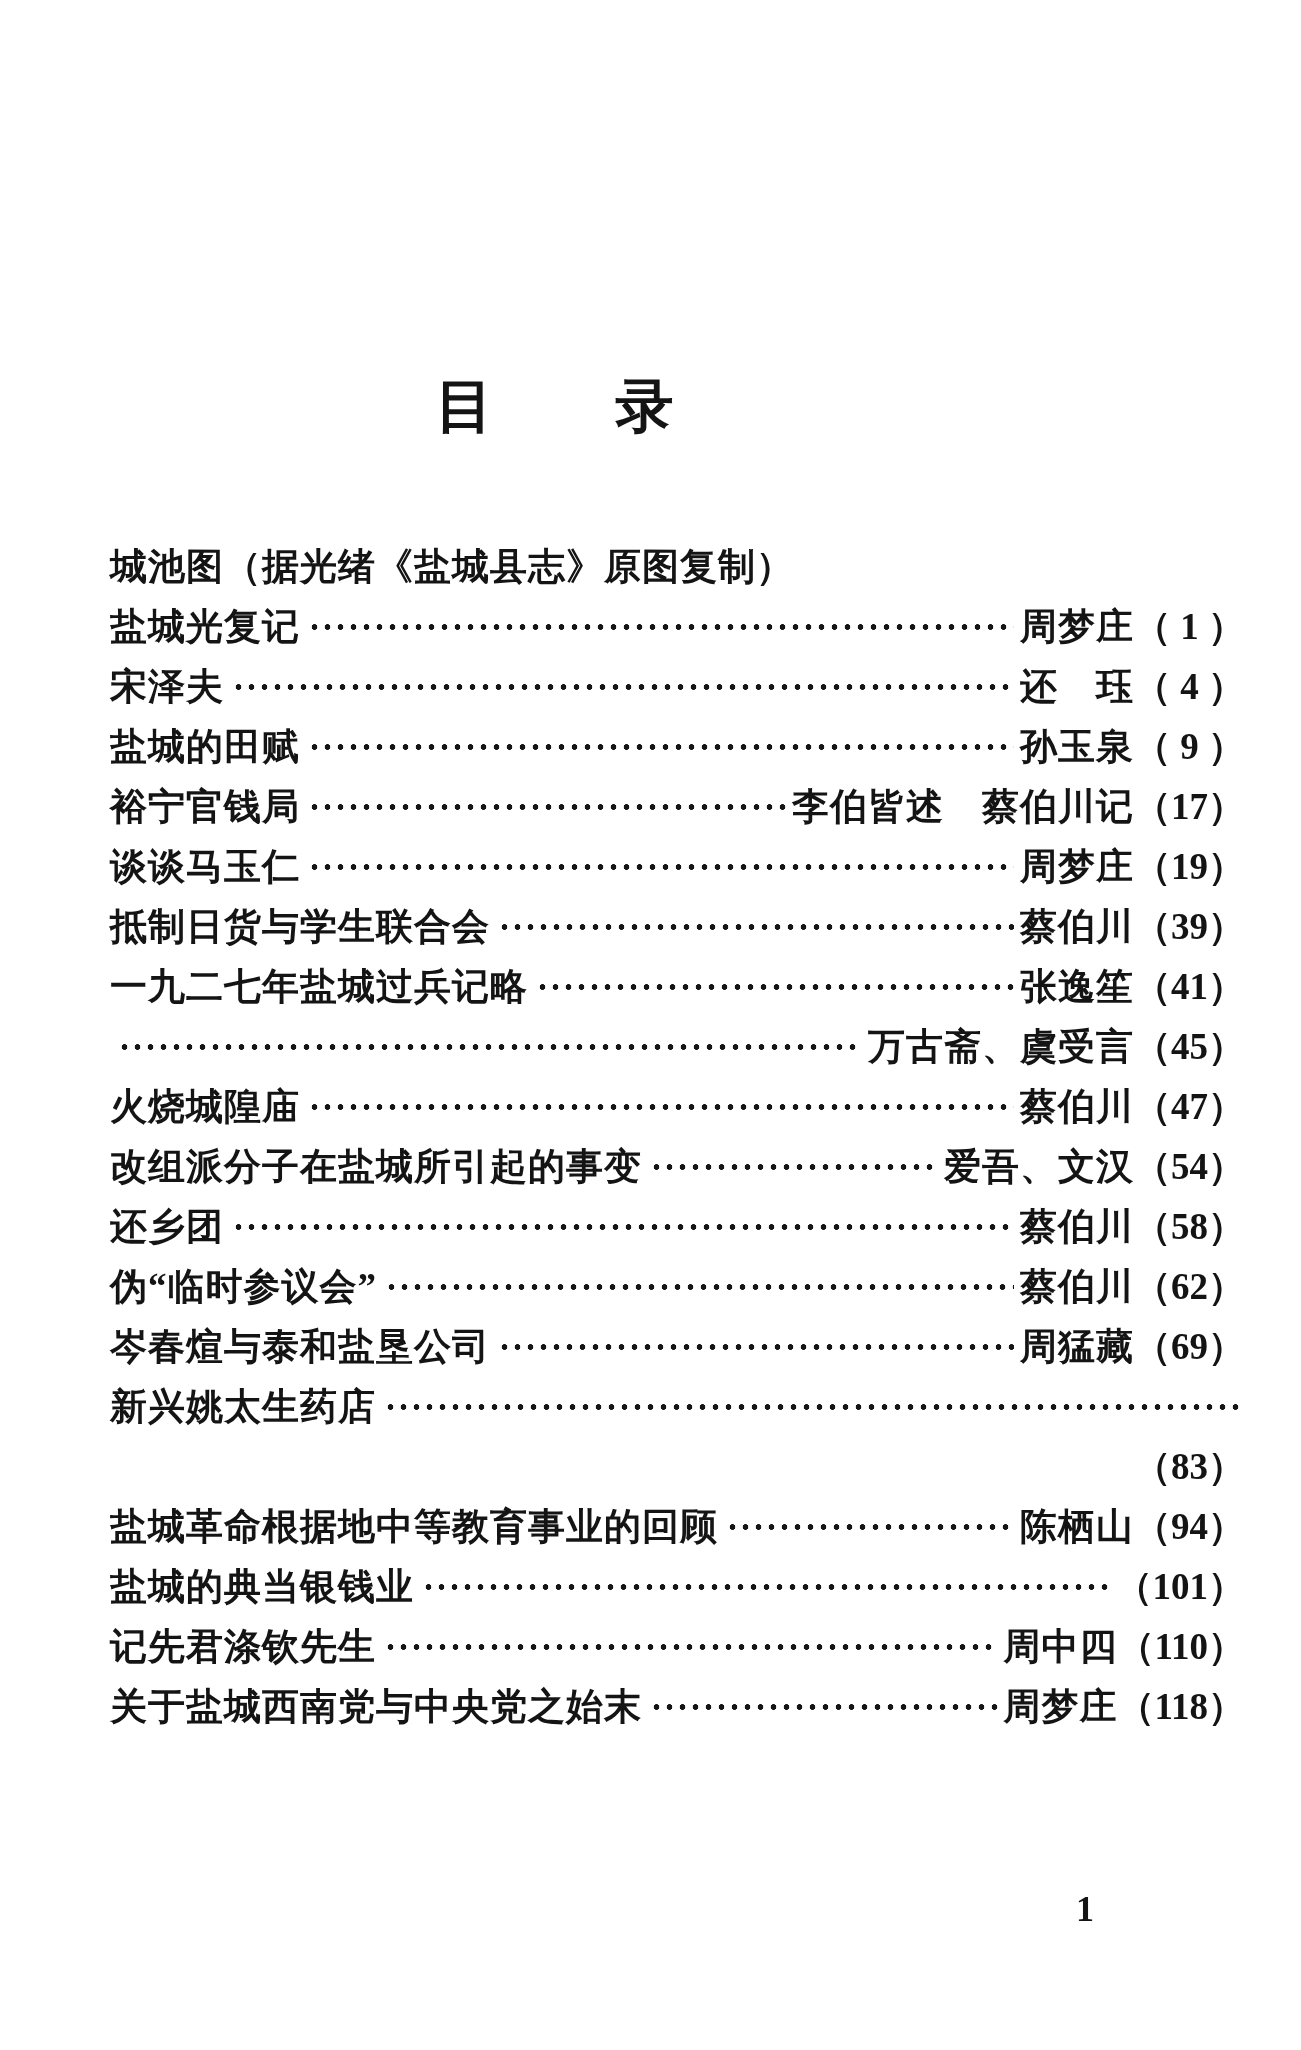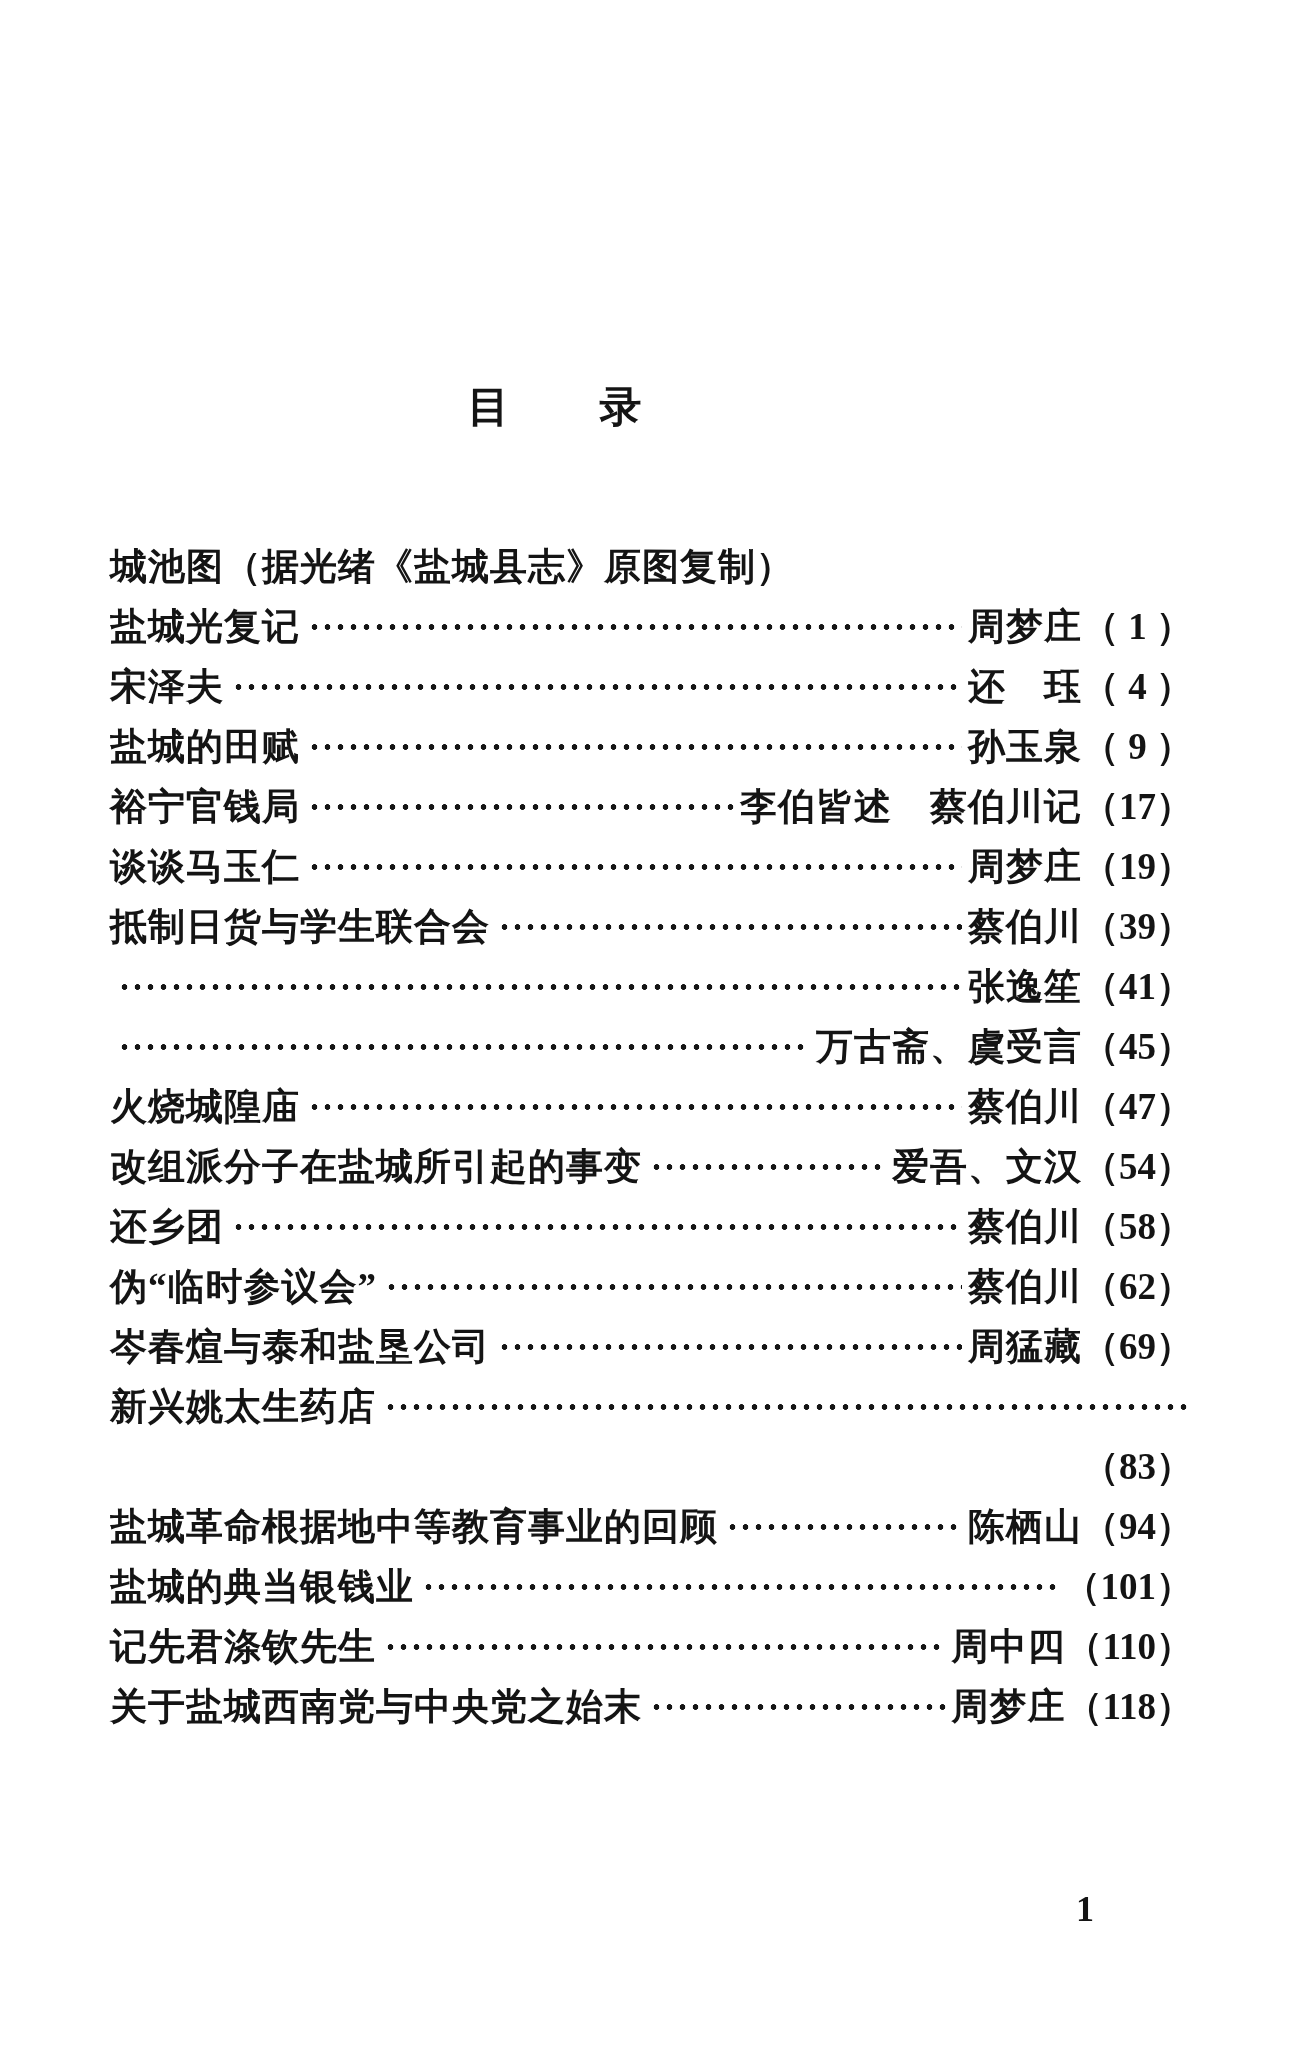--- a/index.html
+++ b/index.html
@@ -11,27 +11,27 @@
     color: #141414;
     font-family: "Liberation Serif", "DejaVu Serif", serif;
     overflow: hidden;
   }
   .doc-title {
     margin-top: 372px;
     height: 70px;
     line-height: 70px;
     text-align: center;
     padding-right: 190px;
-    font-size: 42px;
+    font-size: 58px;
     font-weight: 700;
     letter-spacing: 2px;
   }
   .toc {
     margin-top: 95px;
-    padding: 0 108px 0 110px;
+    padding: 0 56px 0 110px;
   }
   .entry {
     display: flex;
     align-items: center;
     height: 60px;
     font-size: 37px;
     font-weight: 600;
     white-space: nowrap;
   }
   .entry .t { flex: none; letter-spacing: 1px; }
@@ -108,20 +108,21 @@
     </div>
 
     <div class="entry">
       <span class="t">抵制日货与学生联合会</span>
       <span class="dots"></span>
       <span class="a">蔡伯川</span>
       <span class="p">（39）</span>
     </div>
 
     <div class="entry">
+      <span class="t">一九二七年盐城过兵记略</span>
       <span class="dots"></span>
       <span class="a">张逸笙</span>
       <span class="p">（41）</span>
     </div>
 
     <div class="entry">
       <span class="dots"></span>
       <span class="a">万古斋、虞受言</span>
       <span class="p">（45）</span>
     </div>

